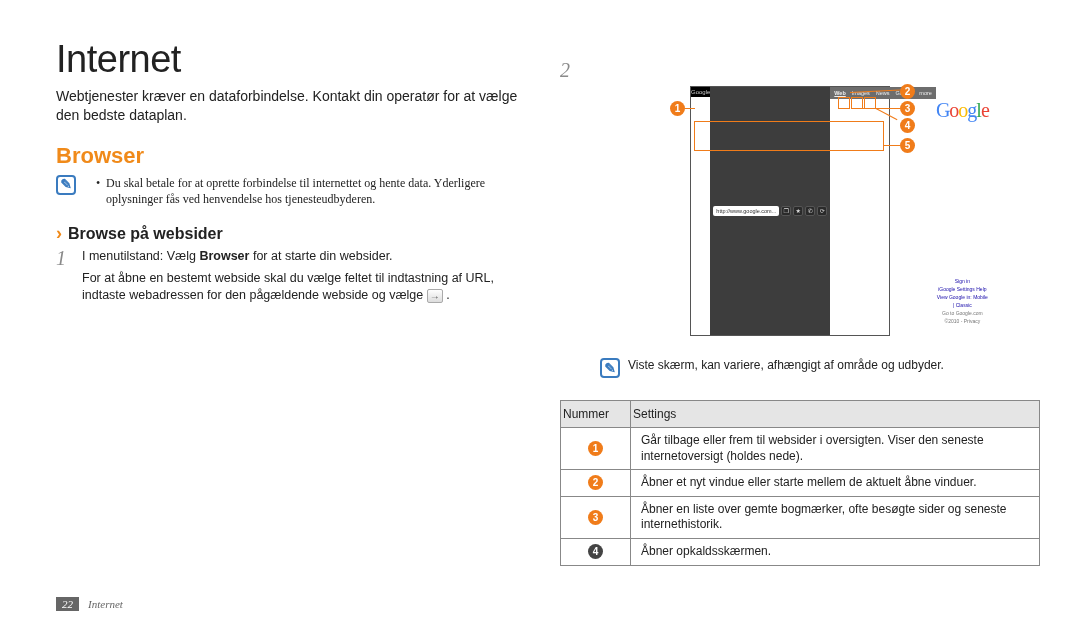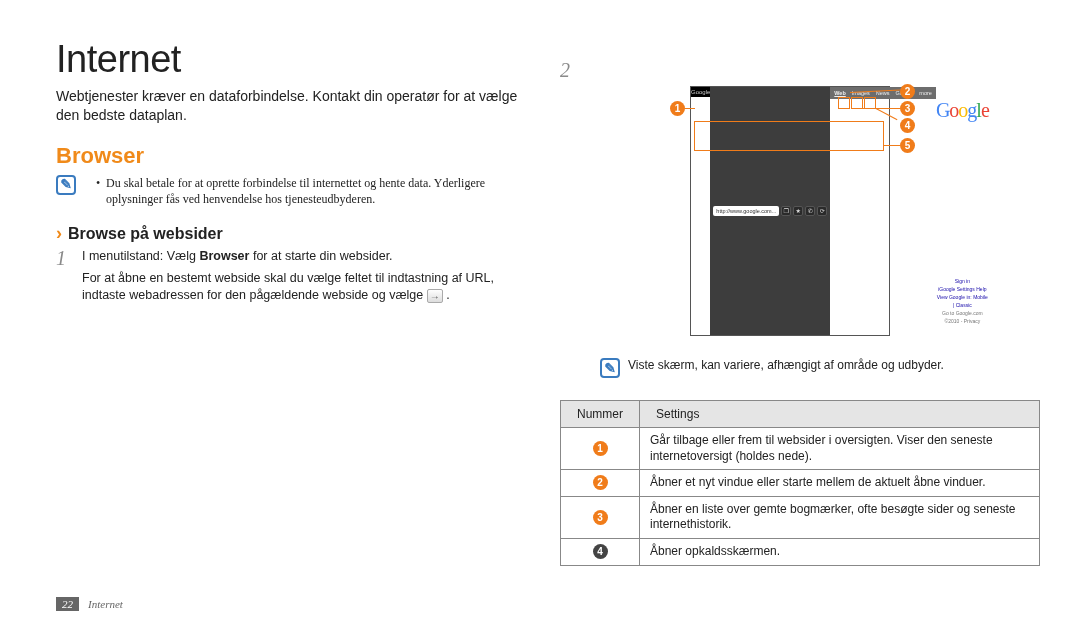--- a/index.html
+++ b/index.html
@@ -53,21 +53,21 @@
   .ps-foot .row { display: block; }
   .ps-foot .muted { color: #777; }
 
   .callout { position: absolute; width: 15px; height: 15px; background: #f07c1a; border-radius: 50%; color: #fff; font-size: 10px; font-weight: 700; display: flex; align-items: center; justify-content: center; font-family: Arial, sans-serif; }
   .callout-line { position: absolute; border-top: 1.5px solid #f07c1a; }
   .callout-box { position: absolute; border: 1.5px solid #f07c1a; }
 
   .note-inline { display: flex; gap: 8px; font-size: 12px; margin-bottom: 22px; align-items: flex-start; padding-left: 40px; }
 
   table.func { border-collapse: collapse; width: 100%; font-size: 12px; }
-  table.func th { background: #e5e5e5; font-weight: 400; text-align: left; padding: 6px 16px; border: 1px solid #888; }
+  table.func th { background: #e5e5e5; font-weight: 400; text-align: left; padding: 6px 2px; border: 1px solid #888; }
   table.func td { border: 1px solid #888; padding: 5px 10px; vertical-align: middle; line-height: 1.3; }
   table.func td.c { text-align: center; width: 70px; }
   .badge { display: inline-flex; width: 15px; height: 15px; background: #f07c1a; border-radius: 50%; color: #fff; font-size: 10px; font-weight: 700; align-items: center; justify-content: center; font-family: Arial, sans-serif; }
   .badge-dark { background: #444; }
 
   .page-foot { position: absolute; left: 56px; bottom: 18px; font-size: 11px; color: #444; }
   .page-foot .pn { display: inline-block; background: #666; color: #fff; font-style: italic; padding: 1px 6px; margin-right: 6px; font-family: Georgia, serif; }
   .page-foot .sec { font-style: italic; font-family: Georgia, serif; color: #666; }
 </style>
 </head>

